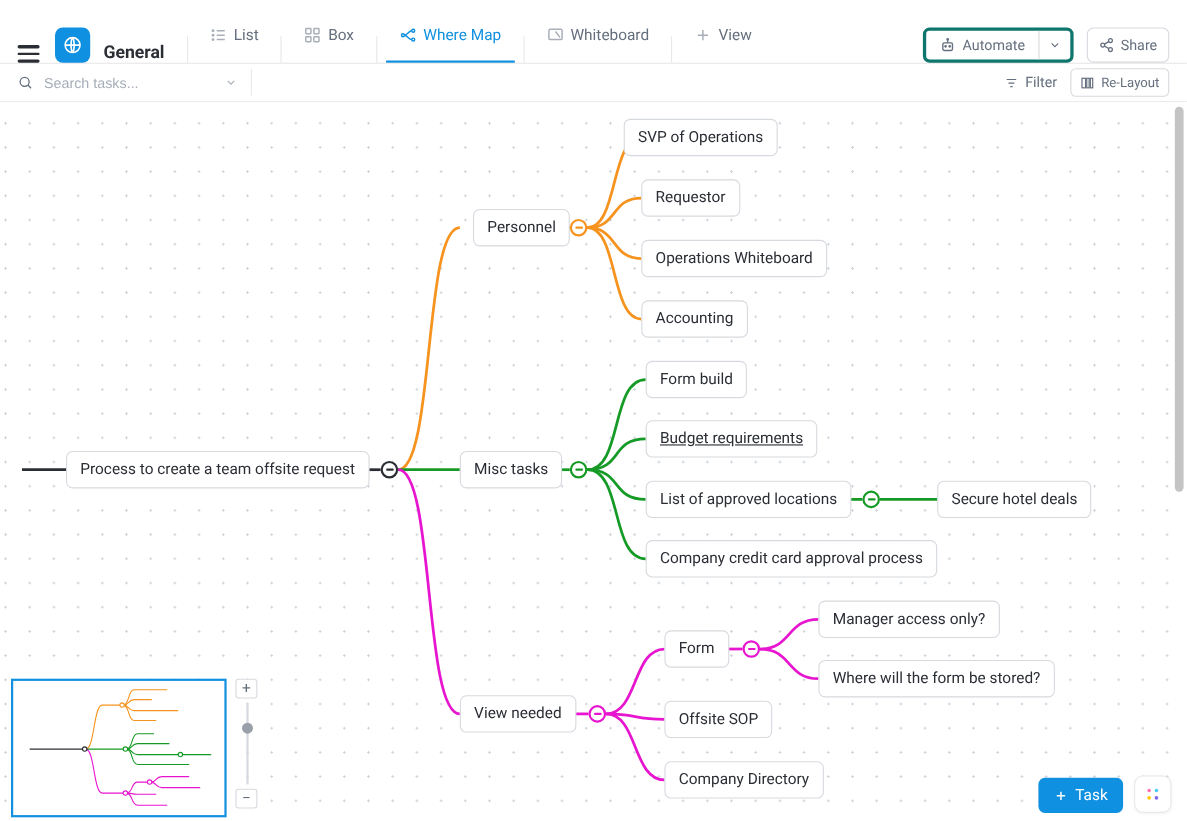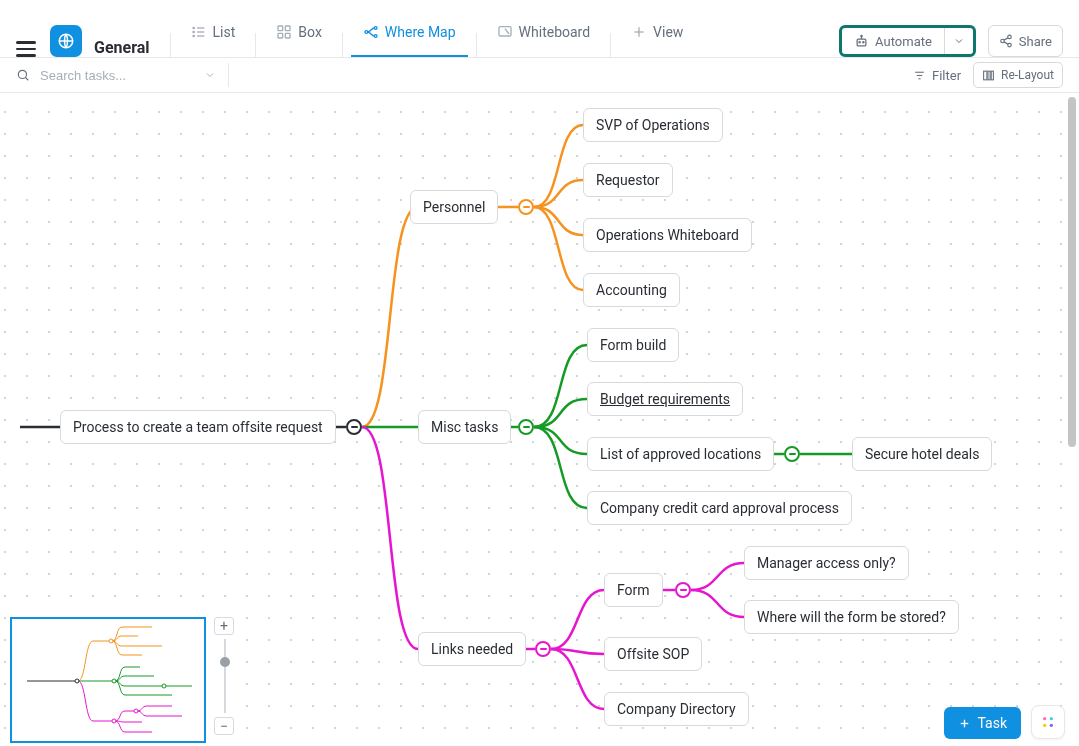--- a/index.html
+++ b/index.html
@@ -222,43 +222,43 @@
 
     <path d="M 691 497 C 720 497 715 470 744 470" stroke="#e715cf" stroke-width="2.5" fill="none"></path>
     <path d="M 691 497 C 720 497 715 524 744 524" stroke="#e715cf" stroke-width="2.5" fill="none"></path>
   </svg>
 
   <div class="node" style="left:60px;top:317px;"><span>Process to create a team offsite request</span></div>
   <div class="toggle black" style="left:346px;top:326px;">
       <div class="dash"></div>
     </div>
 
-  <div class="node" style="left:410px;top:97px;"><span>Personnel</span></div>
+  <div class="node" style="left:430px;top:97px;"><span>Personnel</span></div>
   <div class="toggle orange" style="left:518px;top:106px;">
       <div class="dash"></div>
     </div>
-  <div class="node" style="left:583px;top:15px;"><span>SVP of Operations</span></div>
+  <div class="node" style="left:567px;top:15px;"><span>SVP of Operations</span></div>
   <div class="node" style="left:583px;top:70px;"><span>Requestor</span></div>
   <div class="node" style="left:583px;top:125px;"><span>Operations Whiteboard</span></div>
   <div class="node" style="left:583px;top:180px;"><span>Accounting</span></div>
 
   <div class="node" style="left:418px;top:317px;"><span>Misc tasks</span></div>
   <div class="toggle green" style="left:518px;top:326px;">
       <div class="dash"></div>
     </div>
   <div class="node" style="left:587px;top:235px;"><span>Form build</span></div>
   <div class="node" style="left:587px;top:289px;text-decoration:underline;"><span>Budget requirements</span></div>
   <div class="node" style="left:587px;top:344px;"><span>List of approved locations</span></div>
   <div class="toggle green" style="left:784px;top:353px;">
       <div class="dash"></div>
     </div>
   <div class="node" style="left:852px;top:344px;"><span>Secure hotel deals</span></div>
   <div class="node" style="left:587px;top:398px;"><span>Company credit card approval process</span></div>
 
-  <div class="node" style="left:418px;top:539px;"><span>Links needed</span></div>
+  <div class="node" style="left:418px;top:539px;"><span>View needed</span></div>
   <div class="toggle pink" style="left:535px;top:548px;">
       <div class="dash"></div>
     </div>
   <div class="node" style="left:604px;top:480px;"><span>Form</span></div>
   <div class="toggle pink" style="left:675px;top:489px;">
       <div class="dash"></div>
     </div>
   <div class="node" style="left:744px;top:453px;"><span>Manager access only?</span></div>
   <div class="node" style="left:744px;top:507px;"><span>Where will the form be stored?</span></div>
   <div class="node" style="left:604px;top:544px;"><span>Offsite SOP</span></div>

